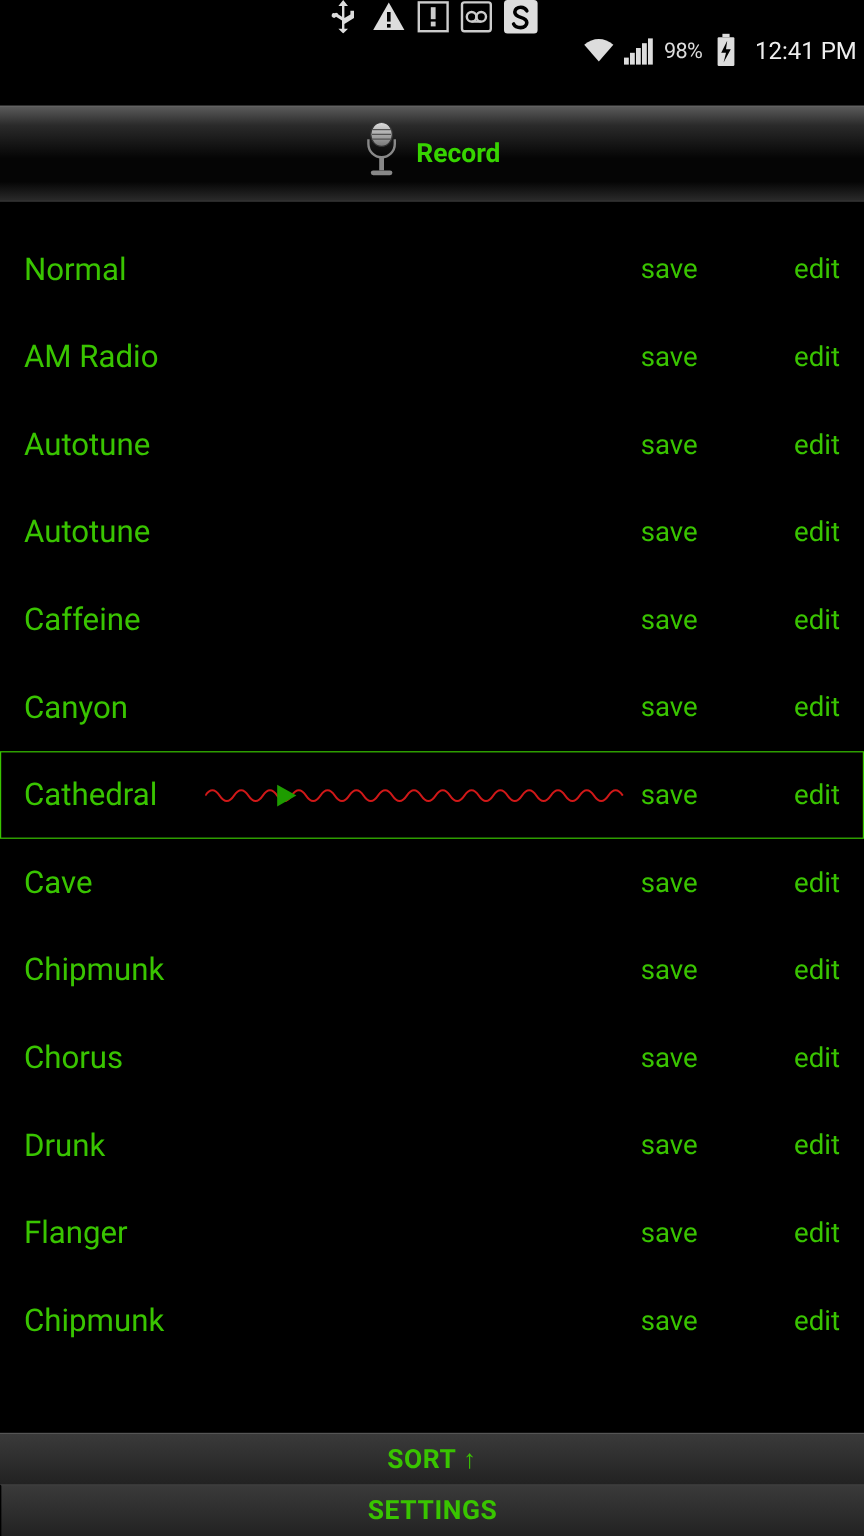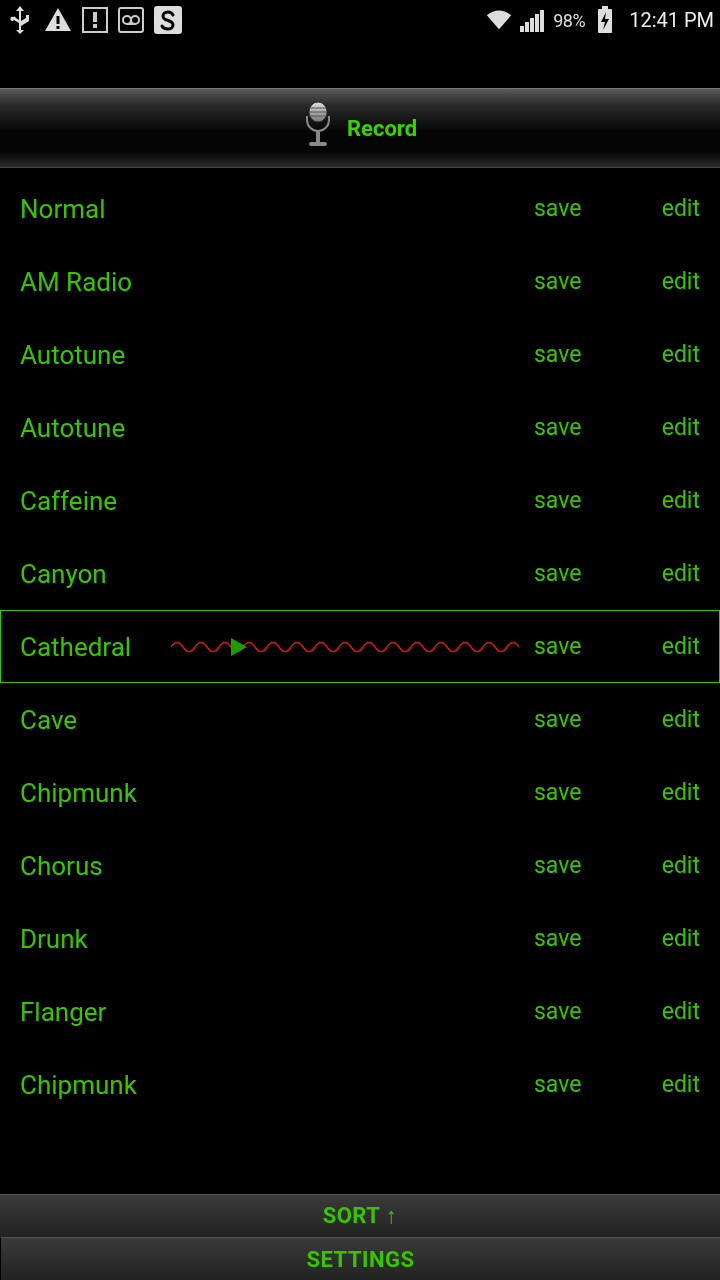--- a/index.html
+++ b/index.html
@@ -13,20 +13,21 @@
   }
   
   .status-bar {
     height: 40px;
     background: #000;
     display: flex;
     align-items: center;
     padding: 0 6px;
     font-size: 20px;
     color: #ddd;
+    flex-direction: column;
   }
   .status-left { display: flex; align-items: center; gap: 10px; }
   .status-left .ic { fill: #ddd; }
   .status-right { margin-left: auto; display: flex; align-items: center; gap: 6px; }
   .status-right .ic { fill: #ddd; }
   .batt-text { font-size: 18px; color: #ddd; letter-spacing: -0.5px; }
   .clock { font-size: 20px; color: #eee; margin-left: 4px; }
 
   
   .gap { height: 48px; }
@@ -43,21 +44,21 @@
     border-bottom: 1px solid #444;
   }
   .record-banner .label {
     color: #37d400;
     font-weight: 700;
     font-size: 22px;
   }
 
   
   .effects-list {
-    padding: 4px 0 0 0;
+    padding: 20px 0 0 0;
   }
   .row {
     height: 73px;
     display: flex;
     align-items: center;
     padding: 0 20px 0 20px;
     position: relative;
   }
   .row .name {
     color: #39c400;

